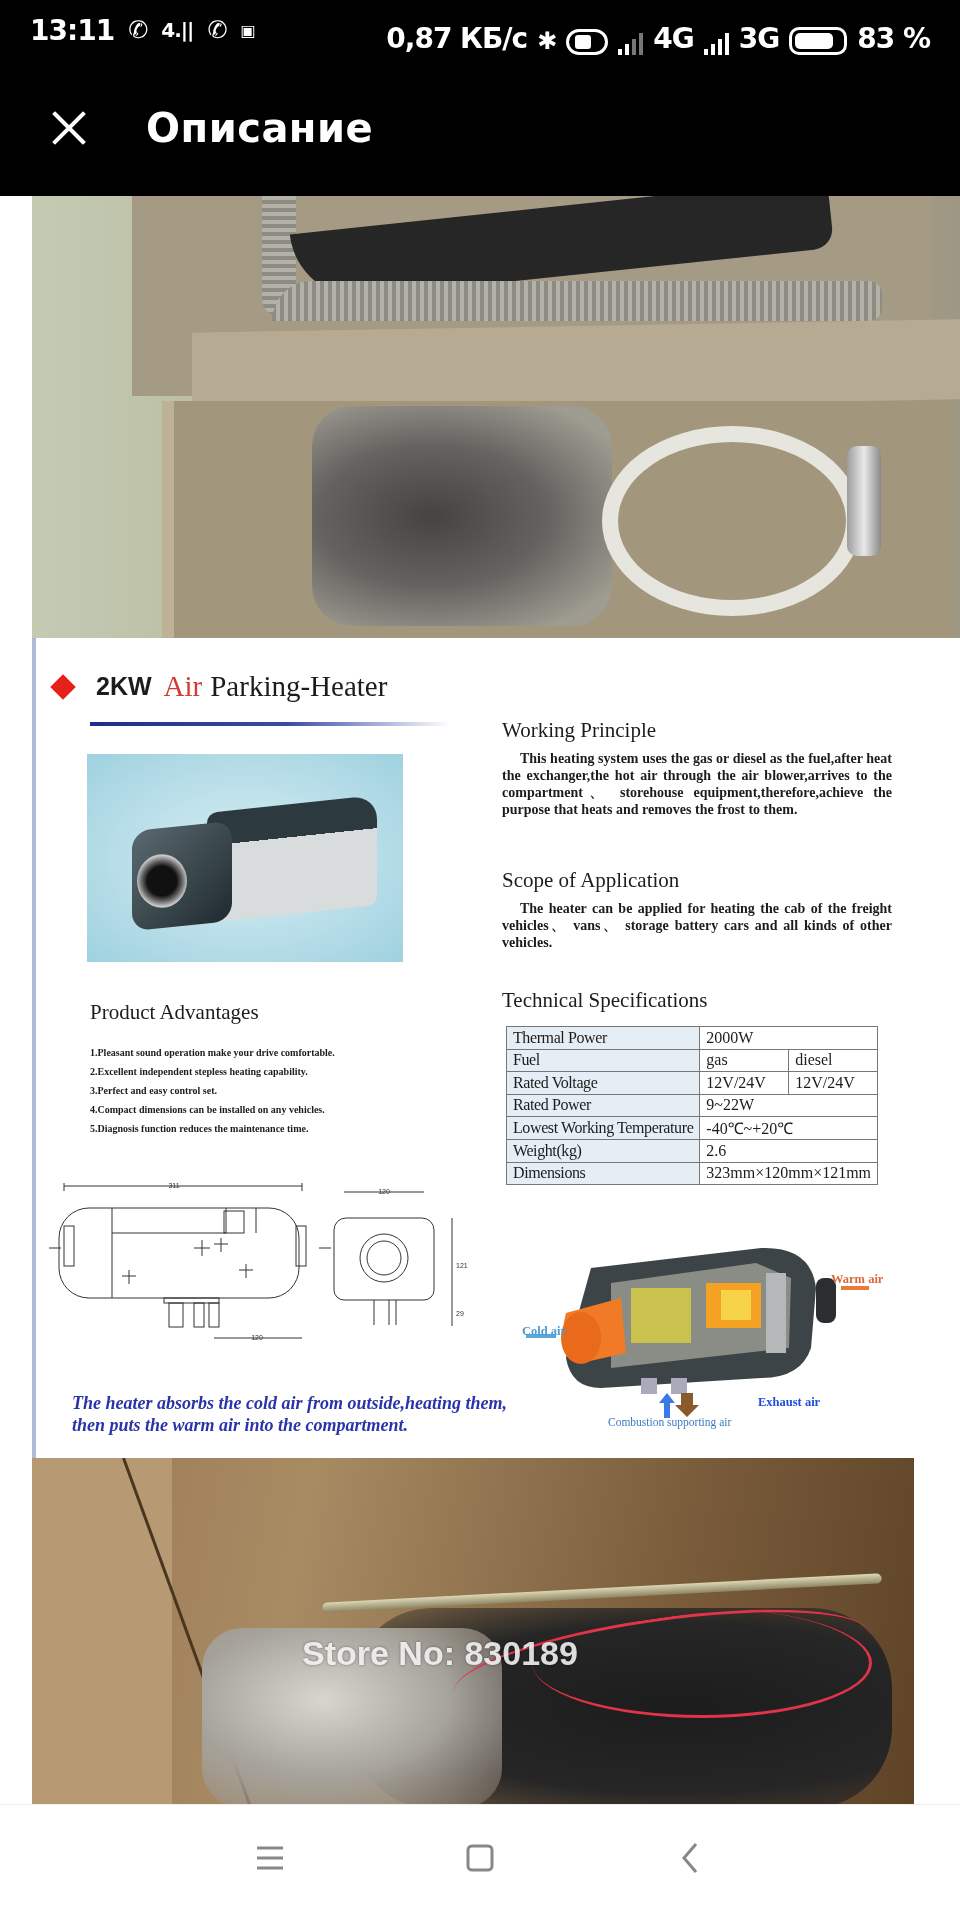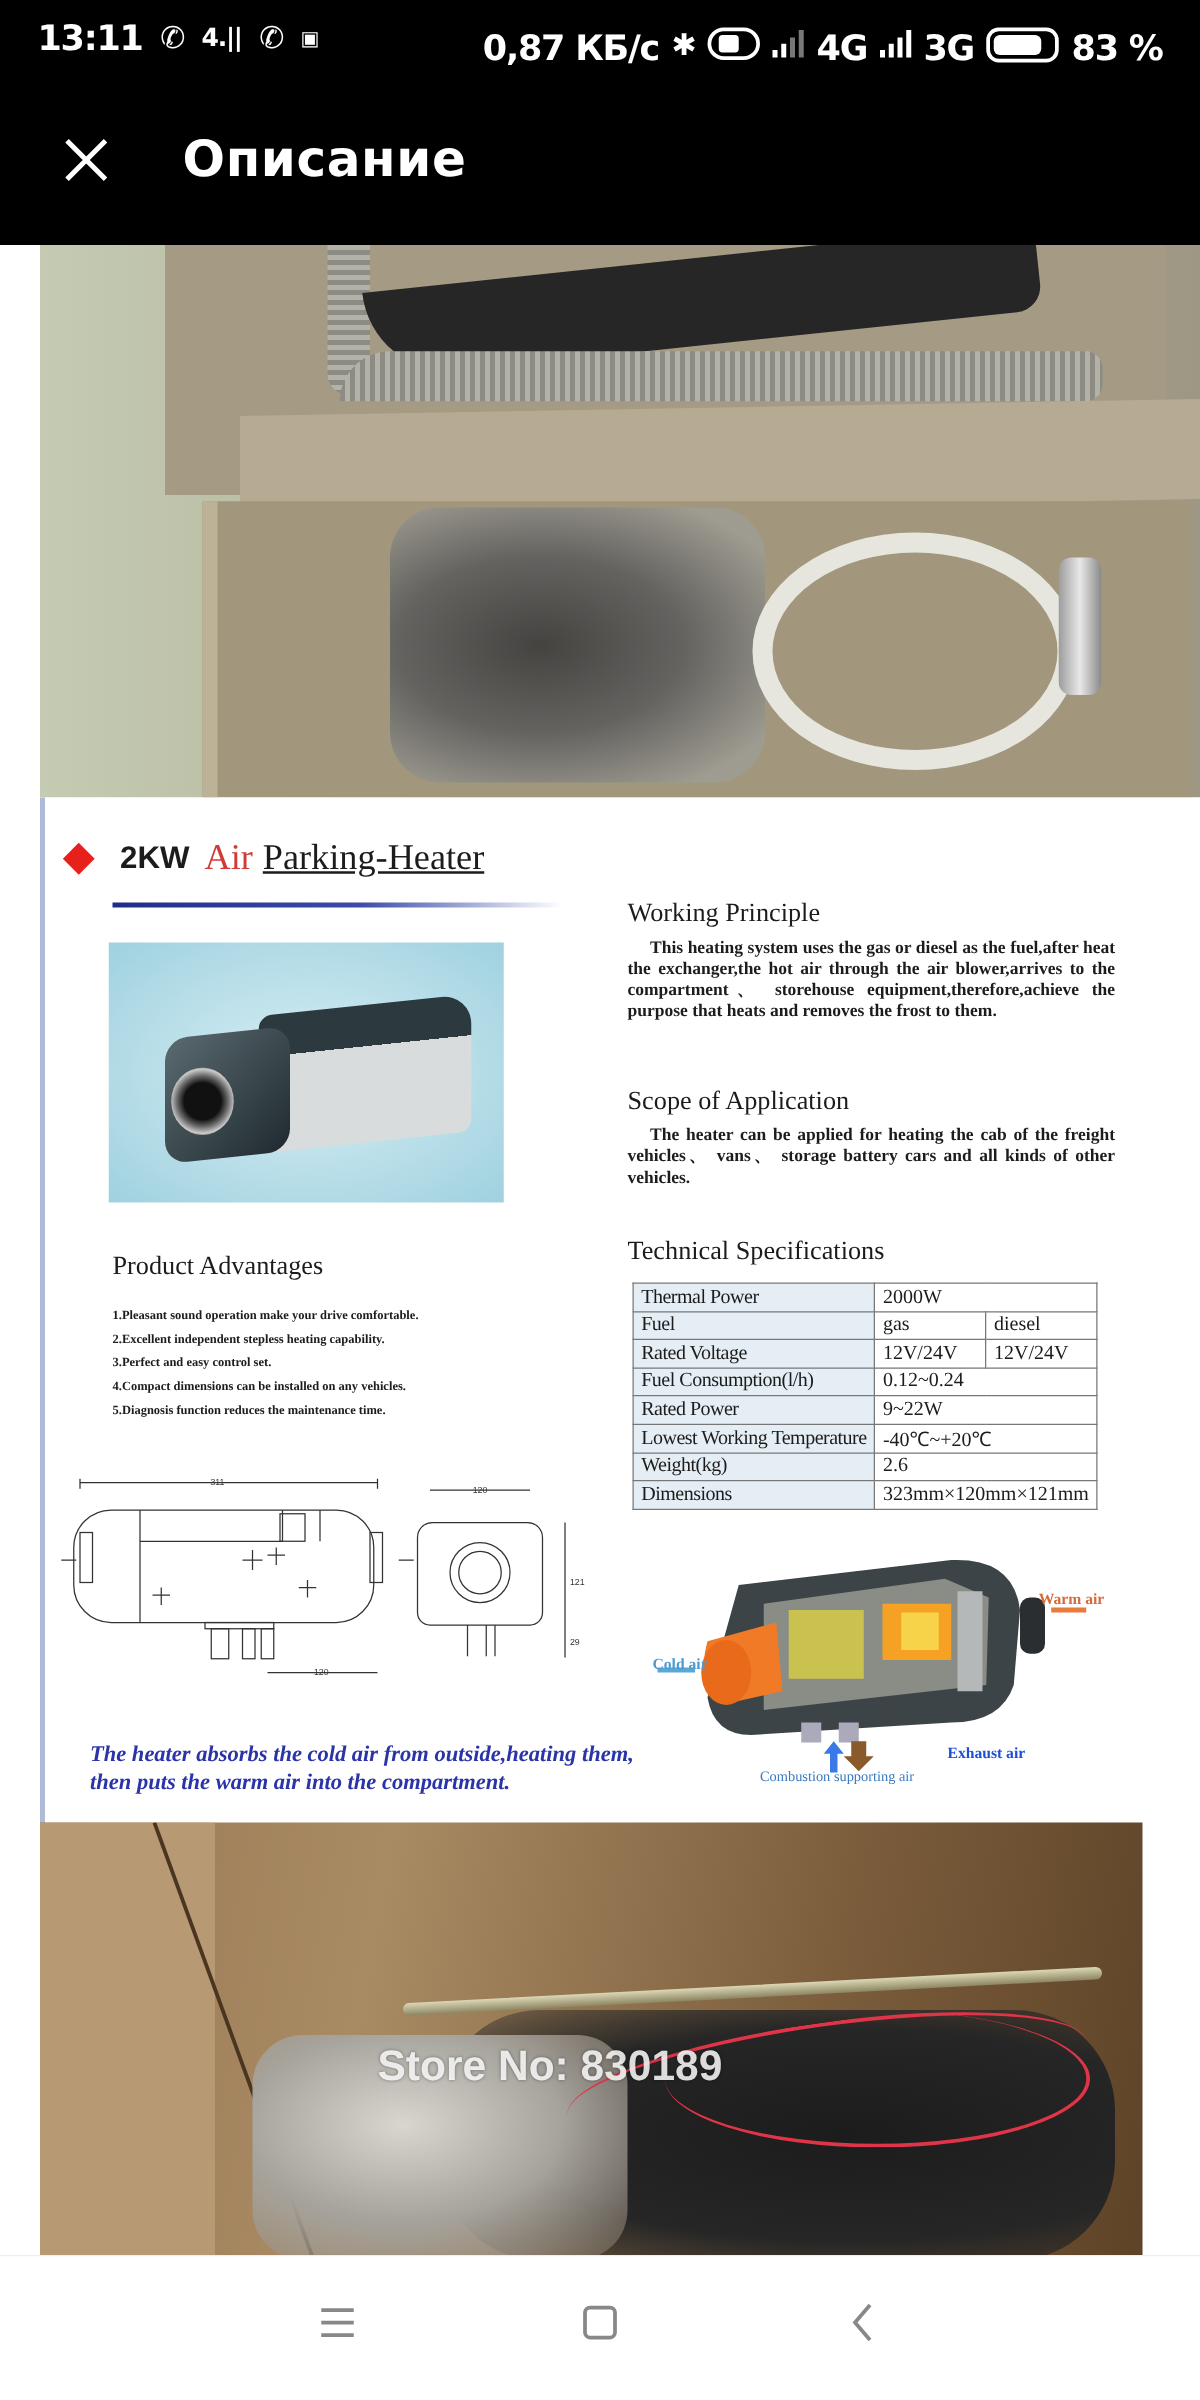--- a/index.html
+++ b/index.html
@@ -1,19 +1,19 @@
 <!DOCTYPE html>
 <html><head>
 <meta charset="utf-8">
 <style>
   * { box-sizing: border-box; margin: 0; padding: 0; }
   html, body { width: 960px; height: 1920px; overflow: hidden; background: #fff; font-family: "Liberation Sans", sans-serif; }
   .status-bar { position: absolute; left: 0; top: 0; width: 960px; height: 60px; background: #000; color: #fff; display: flex; align-items: center; padding: 15px 30px; font-size: 28px; font-family: "DejaVu Sans", sans-serif; font-weight: bold; letter-spacing: -1px; }
   .status-bar .left { display: flex; align-items: center; gap: 14px; }
-  .status-bar .right { margin-left: auto; display: flex; align-items: flex-start; gap: 10px; margin-top: 16px; }
+  .status-bar .right { margin-left: auto; display: flex; align-items: flex-end; gap: 10px; margin-top: 16px; }
   .sb-icon { display: inline-block; font-size: 24px; }
   .signal { display: inline-flex; align-items: flex-end; gap: 3px; height: 24px; }
   .signal i { display: block; width: 4px; background: #fff; }
   .battery { width: 58px; height: 28px; border: 3px solid #fff; border-radius: 10px; padding: 3px; }
   .battery b { display: block; height: 100%; background: #fff; border-radius: 5px; }
   .toggle { width: 42px; height: 26px; border: 3px solid #fff; border-radius: 13px; position: relative; }
   .toggle::after { content: ""; position: absolute; left: 6px; top: 3px; width: 16px; height: 14px; background: #fff; border-radius: 3px; }
 
   .app-bar { position: absolute; left: 0; top: 60px; width: 960px; height: 136px; background: #000; color: #fff; display: flex; align-items: center; }
   .close-btn { width: 70px; height: 70px; margin-left: 34px; display: flex; align-items: center; justify-content: center; cursor: pointer; }
@@ -29,21 +29,21 @@
   .photo1 .hose-metal-v { position: absolute; left: 230px; top: 0; width: 34px; height: 120px; background: repeating-linear-gradient(0deg, #8c8c84 0 4px, #b4b2a6 4px 8px); border-radius: 0 0 20px 20px; }
   .photo1 .bag { position: absolute; left: 280px; top: 210px; width: 300px; height: 220px; background: radial-gradient(ellipse at 40% 50%, #3a3a3a 0%, #5d5d5d 45%, #9e9c93 85%); border-radius: 40px; opacity: 0.9; }
   .photo1 .coil { position: absolute; left: 570px; top: 230px; width: 260px; height: 190px; border: 16px solid #e6e6df; border-radius: 50%; }
   .photo1 .pump { position: absolute; left: 815px; top: 250px; width: 34px; height: 110px; background: linear-gradient(90deg, #9d9d9d, #e8e8e8, #8a8a8a); border-radius: 10px; }
 
   .infographic { position: absolute; left: 32px; top: 442px; width: 928px; height: 1047px; background: #fff; border-left: 4px solid #aebad8; font-family: "Liberation Serif", serif; color: #1c1c1c; }
   .ig-title { position: absolute; left: 18px; top: 32px; display: flex; align-items: center; font-size: 29px; font-weight: bold; }
   .diamond { width: 18px; height: 18px; background: #e8201c; transform: rotate(45deg); margin-right: 24px; }
   .ig-title .kw { font-family: "Liberation Sans", sans-serif; font-weight: bold; font-size: 25px; margin-right: 12px; }
   .ig-title .air { color: #d23a38; font-weight: normal; margin-right: 8px; }
-  .ig-title .name { font-weight: normal; text-decoration: underline; }
+  .ig-title .name { font-weight: normal; }
   .title-rule { position: absolute; left: 54px; top: 84px; width: 360px; height: 4px; background: linear-gradient(90deg, #1d2d8c 0%, #3a4ca8 55%, rgba(255,255,255,0) 100%); }
 
   .product-photo { position: absolute; left: 51px; top: 116px; width: 316px; height: 208px; background: radial-gradient(ellipse at center, #d8eef3 0%, #b6dde8 60%, #9fd1df 100%); }
   .pp-body { position: absolute; left: 120px; top: 50px; width: 170px; height: 110px; background: linear-gradient(180deg, #2c3a40 0 30%, #d8dcdc 30% 100%); border-radius: 10px 24px 10px 6px; transform: skewY(-6deg); }
   .pp-face { position: absolute; left: 45px; top: 72px; width: 100px; height: 100px; background: linear-gradient(135deg, #5a6a70, #1f2a30); border-radius: 18px; transform: skewY(-6deg); }
   .pp-port { position: absolute; left: 50px; top: 100px; width: 50px; height: 54px; border-radius: 50%; background: radial-gradient(circle, #111 0 40%, #666 55%, #ccc 70%, #222 80%); }
 
   .section-h { position: absolute; font-size: 21px; font-weight: normal; }
   .para { position: absolute; font-size: 14px; font-weight: bold; line-height: 17px; text-align: justify; text-indent: 18px; }
 
@@ -171,24 +171,20 @@
             <td class="k">Fuel</td>
             <td>gas</td>
             <td>diesel</td>
           </tr>
           <tr>
             <td class="k">Rated Voltage</td>
             <td>12V/24V</td>
             <td>12V/24V</td>
           </tr>
           <tr>
-            <td class="k">Fuel Consumption(l/h)</td>
-            <td colspan="2">0.12~0.24</td>
-          </tr>
-          <tr>
             <td class="k">Rated Power</td>
             <td colspan="2">9~22W</td>
           </tr>
           <tr>
             <td class="k">Lowest Working Temperature</td>
             <td colspan="2">-40℃~+20℃</td>
           </tr>
           <tr>
             <td class="k">Weight(kg)</td>
             <td colspan="2">2.6</td>

